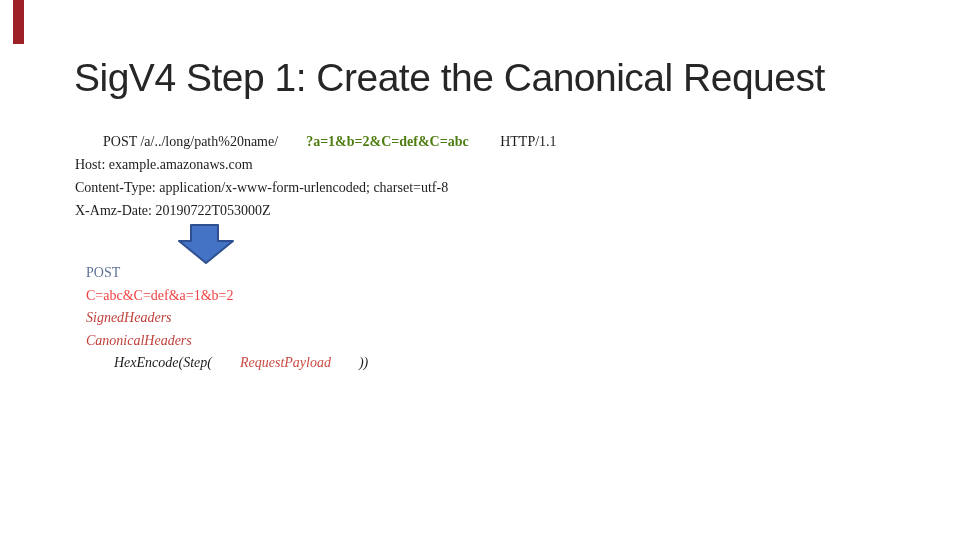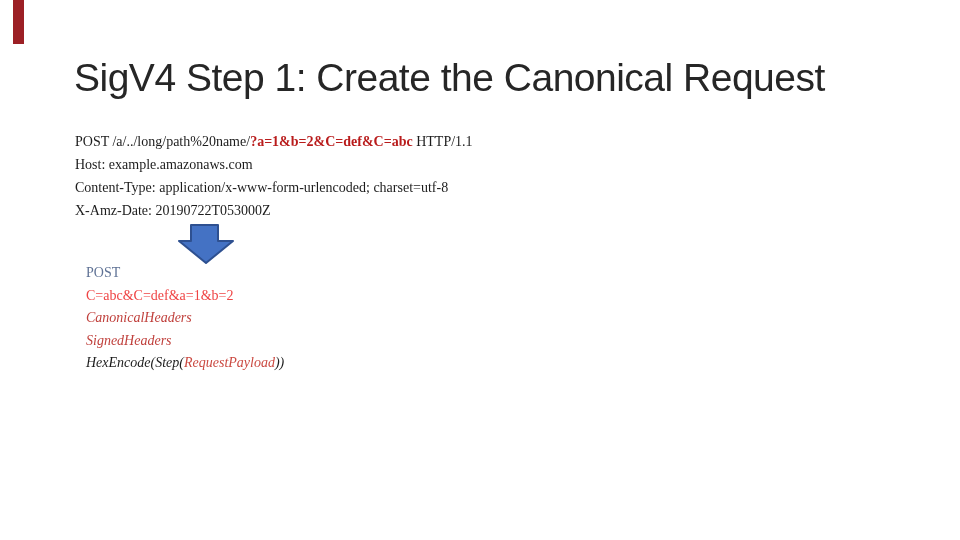--- a/index.html
+++ b/index.html
@@ -5,22 +5,22 @@
   html,body{margin:0;padding:0;background:#ffffff;}
   .slide{position:relative;width:960px;height:540px;background:#ffffff;overflow:hidden;
          font-family:"Liberation Serif",serif;}
   .accent-bar{position:absolute;left:13px;top:0;width:11px;height:44px;background:#9c2025;}
   .title{position:absolute;left:74px;top:56px;white-space:nowrap;
          font-family:"Liberation Sans",sans-serif;font-weight:300;font-size:39px;
          letter-spacing:-0.5px;color:#262626;}
   .req-block{position:absolute;left:75px;top:130px;font-size:14px;line-height:23px;
              color:#1c1c1c;}
   .req-block div{white-space:pre;}
-  .seg{white-space:pre;}
-  .q-bold{font-weight:bold;color:#b91c1c;}
+  .seg{white-space:pre;margin-left:28px;}
+  .q-bold{font-weight:bold;color:#4d7c0f;}
   .arrow-wrap{position:absolute;left:178px;top:224px;width:56px;height:40px;}
   .canon-block{position:absolute;left:86px;top:262px;font-size:14px;line-height:22.6px;}
   .canon-block div{white-space:pre;}
   .slate{color:#5f7295;}
   .blue-bold{color:#ef4444;font-weight:normal;}
   .red-it{color:#c0403c;font-style:italic;}
   .black-it{color:#1c1c1c;font-style:italic;}
   .payload-red{color:#cb4a42;font-style:italic;}
 </style>
 </head>
@@ -41,18 +41,18 @@
 
   <div class="arrow-wrap">
     <svg width="56" height="40" viewBox="0 0 56 40" xmlns="http://www.w3.org/2000/svg">
       <path d="M13 1 H40 V17 H55 L28 39 L1 17 H13 Z" fill="#4472c4" stroke="#2e5090" stroke-width="2" stroke-linejoin="round"></path>
     </svg>
   </div>
 
   <div class="canon-block">
     <div class="slate">POST</div>
     <div class="blue-bold">C=abc&amp;C=def&amp;a=1&amp;b=2</div>
+    <div class="red-it">SignedHeaders</div>
     <div class="red-it">CanonicalHeaders</div>
-    <div class="red-it">SignedHeaders</div>
     <div><span class="seg black-it">HexEncode(Step(</span><span class="seg payload-red">RequestPayload</span><span class="seg black-it">))</span></div>
   </div>
 
 </div>
 
 </body></html>

